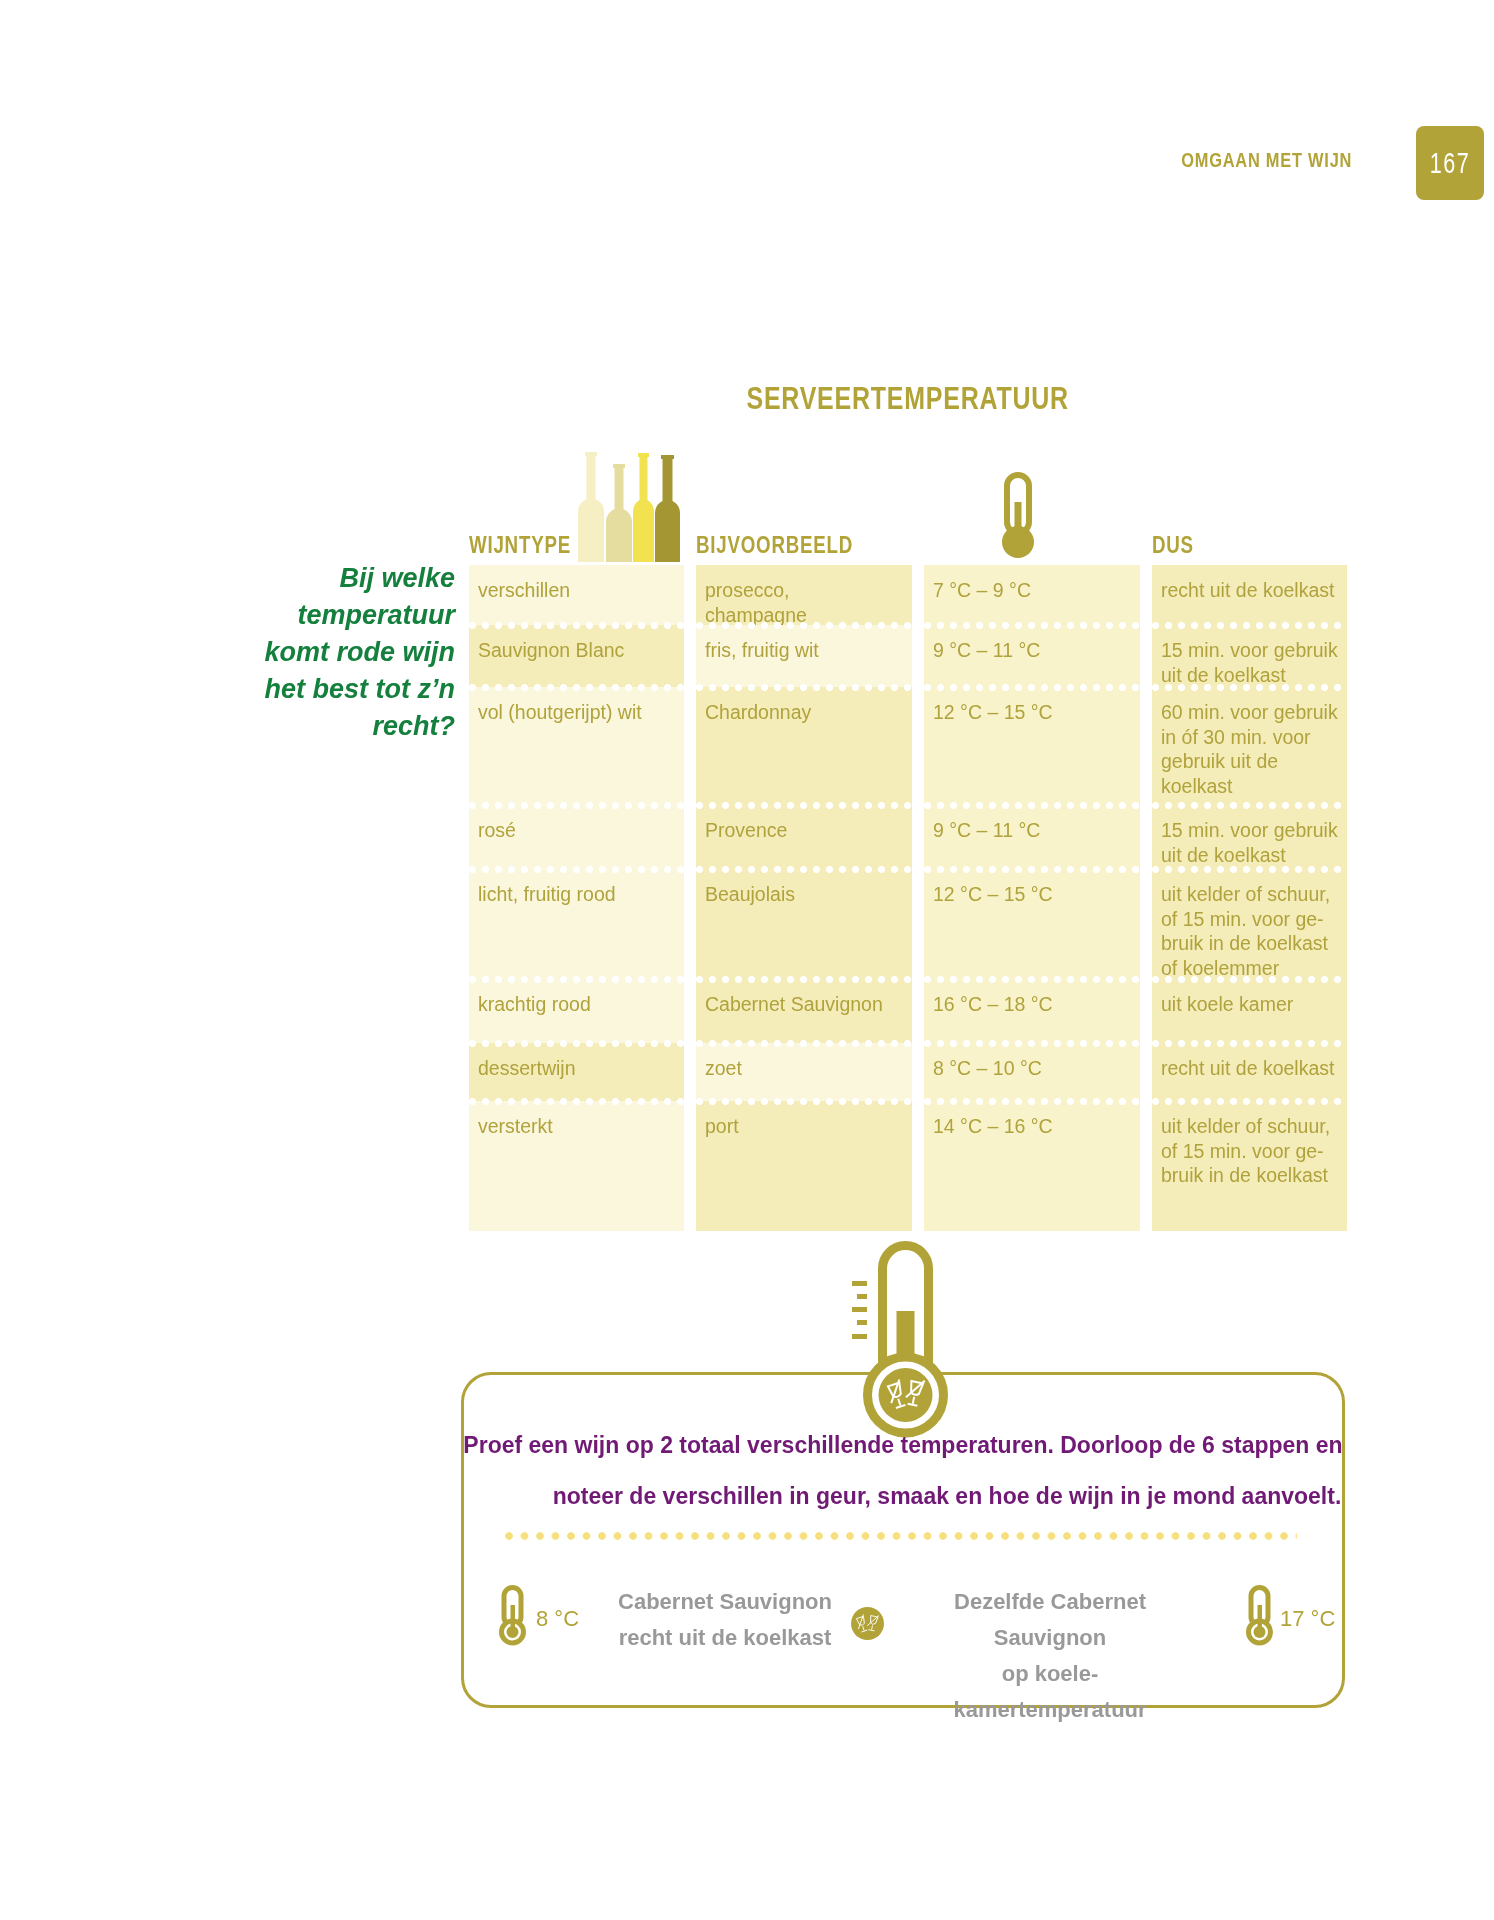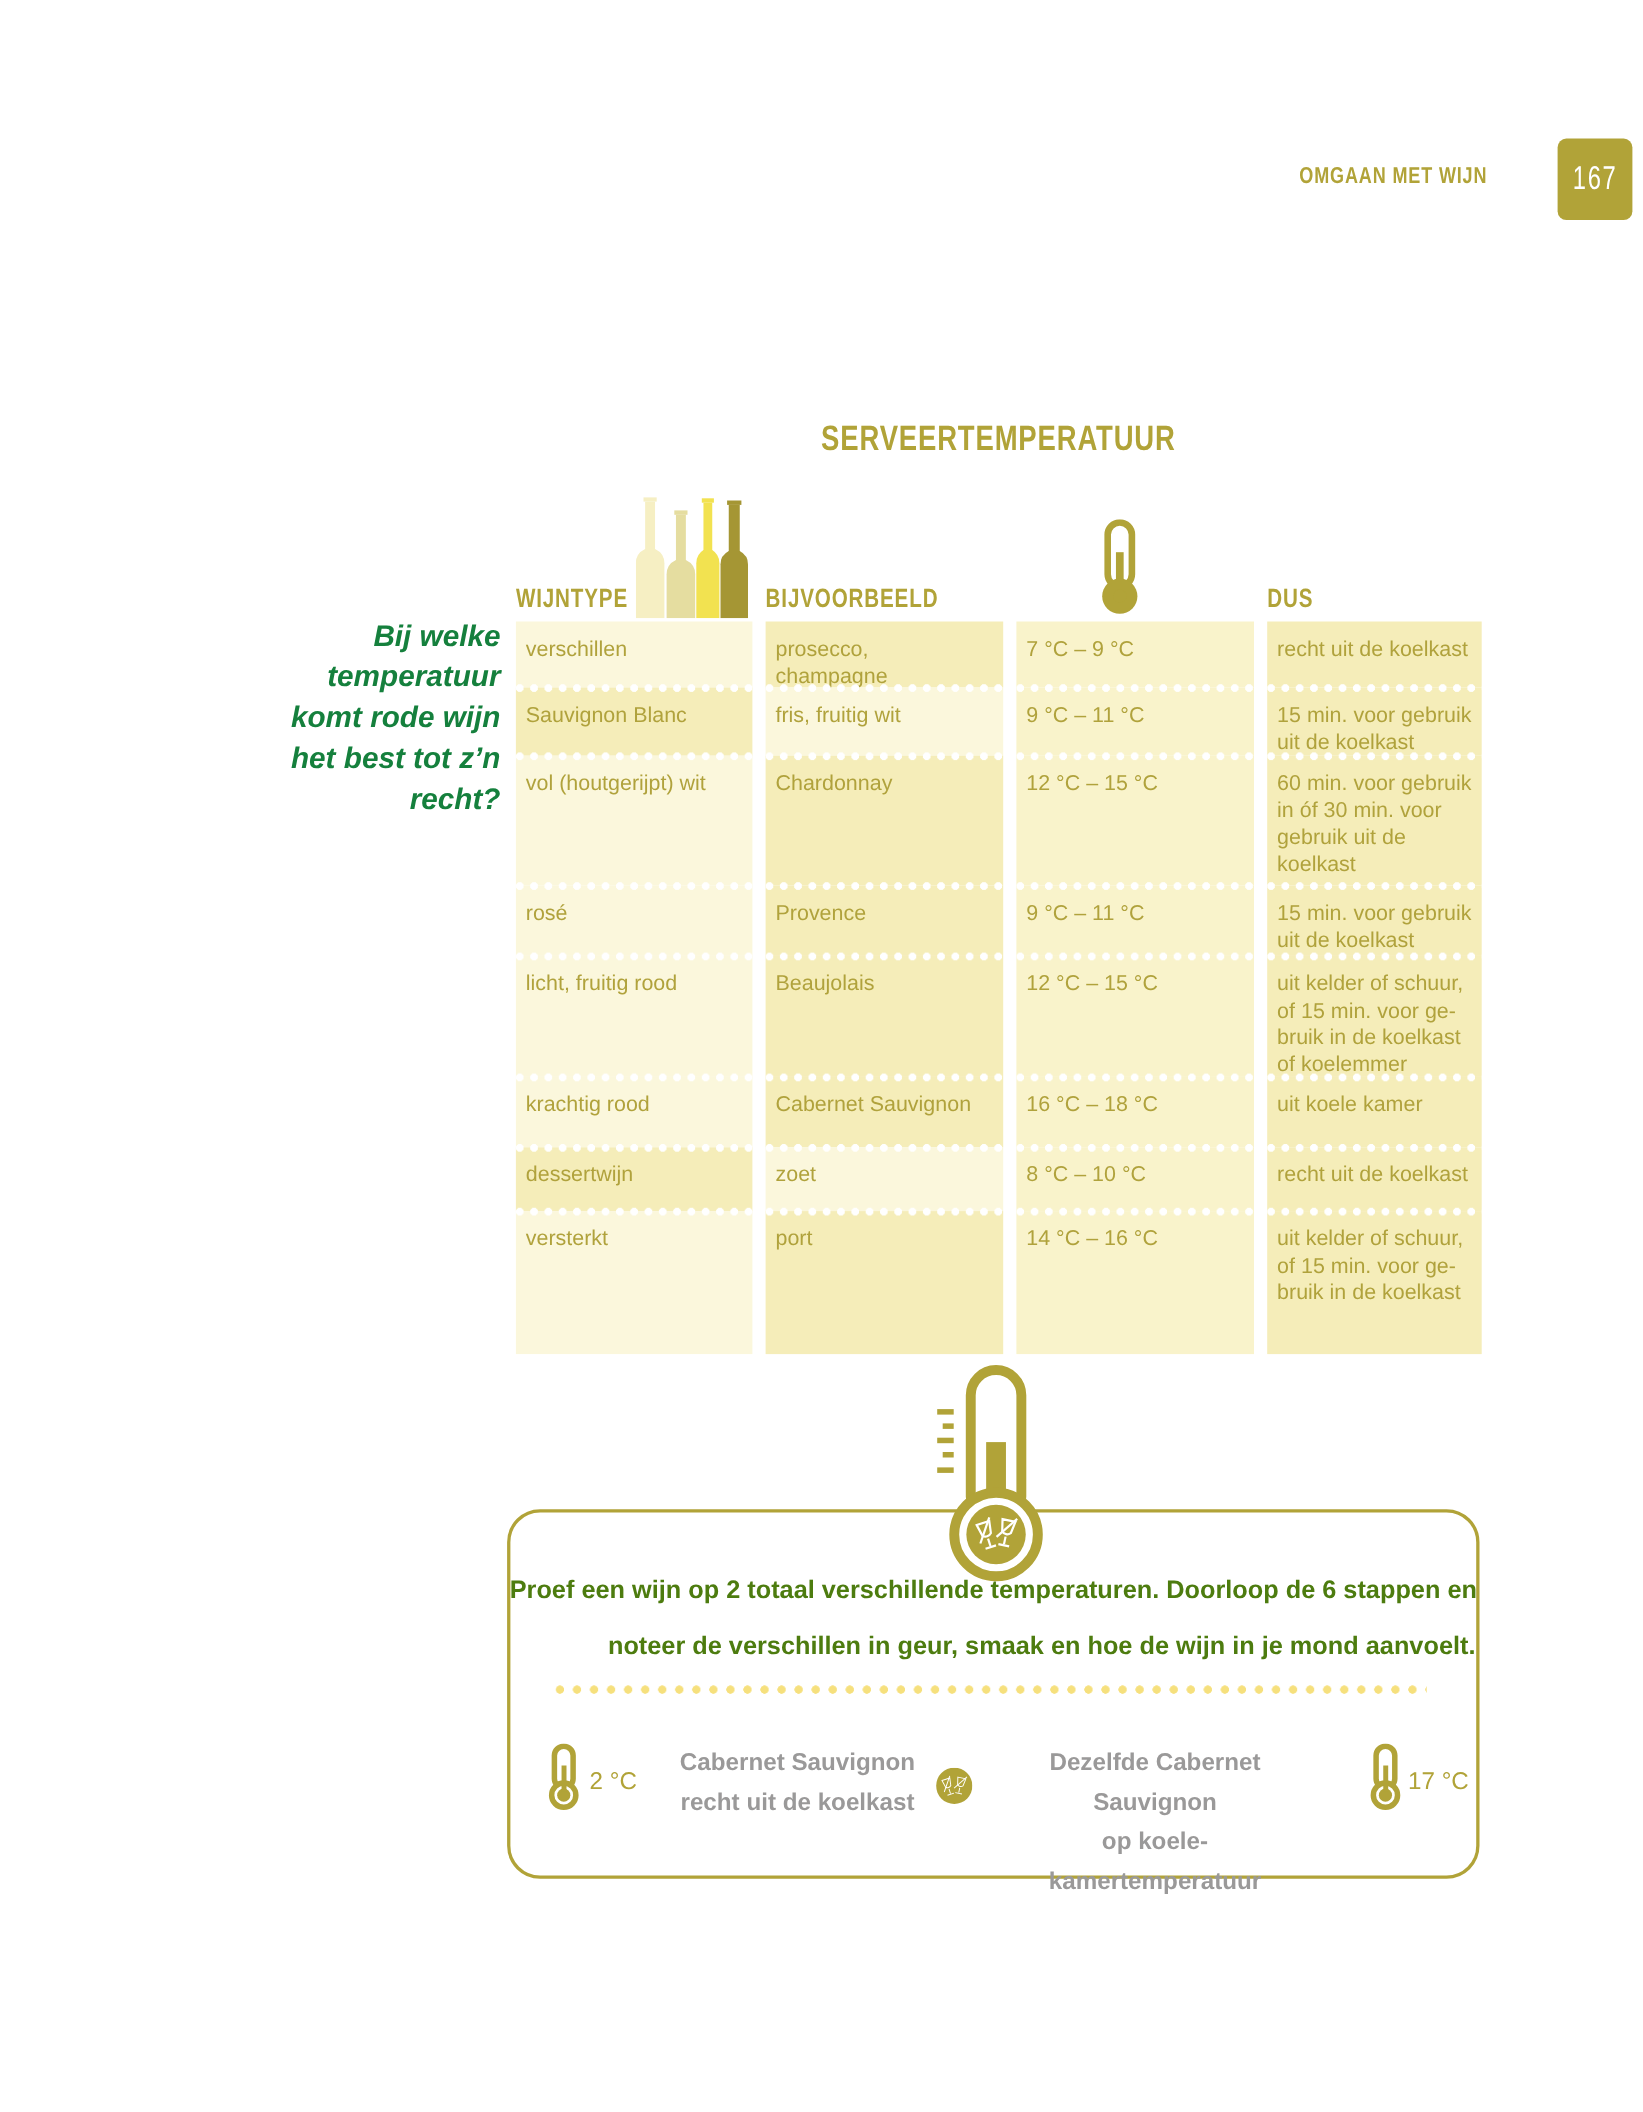--- a/index.html
+++ b/index.html
@@ -38,21 +38,21 @@
         color:#b0a23c;white-space:pre-line;}
   .cell.c1{background:#fbf7dc;} .cell.c2{background:#f5edb9;}
   .cell.c3{background:#f9f3cb;} .cell.c4{background:#f5edb9;}
   .cell.sep::before{content:"";position:absolute;left:0;right:0;top:-3px;height:7px;
         background-image:radial-gradient(circle at 3.5px 3.5px,#fff 3.3px,rgba(255,255,255,0) 3.8px);
         background-size:13px 7px;background-repeat:repeat-x;}
 
   
   .tip-box{left:461px;top:1372px;width:878px;height:330px;border:3px solid #b1a338;
            border-radius:30px;background:#fff;}
-  .tip-line{left:461px;width:884px;text-align:center;color:#4d7c0f;font-size:23px;font-weight:bold;}
+  .tip-line{left:461px;width:884px;text-align:center;color:#701a75;font-size:23px;font-weight:bold;}
   .tip-line.l1{top:1432px;} .tip-line.l2{top:1483px;margin-left:44px;}
   .tip-dots{left:505px;top:1532px;width:792px;height:8px;
         background-image:radial-gradient(circle at 4px 4px,#f6e07d 3.5px,rgba(255,255,255,0) 4px);
         background-size:15.5px 8px;background-repeat:repeat-x;}
   .pair-temp{font-size:22px;color:#b1a338;font-weight:normal;}
   .pair-text{color:#9a9999;font-size:22px;font-weight:bold;line-height:36px;text-align:center;
              white-space:pre-line;}
   .pt-left{left:600px;top:1584px;width:250px;}
   .pt-right{left:920px;top:1584px;width:260px;}
   .t8{left:536px;top:1606px;} .t17{left:1280px;top:1606px;}
@@ -195,21 +195,21 @@
   <div class="abs tip-line l1">Proef een wijn op 2 totaal verschillende temperaturen. Doorloop de 6 stappen en</div>
   <div class="abs tip-line l2">noteer de verschillen in geur, smaak en hoe de wijn in je mond aanvoelt.</div>
   <div class="abs tip-dots"></div>
 
   <svg class="abs" style="left:496px;top:1585px;" width="34" height="62" viewBox="0 0 34 62">
     <rect x="8" y="2.5" width="17" height="38" rx="8.5" fill="#fff" stroke="#b1a338" stroke-width="5"></rect>
     <circle cx="16.5" cy="47" r="11" fill="#fff" stroke="#b1a338" stroke-width="5"></circle>
     <circle cx="16.5" cy="47" r="6" fill="#b1a338"></circle>
     <rect x="14.5" y="20" width="4.5" height="24" fill="#b1a338"></rect>
   </svg>
-  <div class="abs pair-temp t8">2 °C</div>
+  <div class="abs pair-temp t8">8 °C</div>
   <div class="abs pair-text pt-left" id="pair-left">Cabernet Sauvignon
 recht uit de koelkast</div>
 
   <svg class="abs" style="left:851px;top:1607px;" width="33" height="33" viewBox="0 0 33 33">
     <circle cx="16.5" cy="16.5" r="16.5" fill="#b1a338"></circle>
     <g stroke="#fff" stroke-width="1.4" fill="none">
       <g transform="translate(11,17) rotate(-18) scale(0.62)">
         <path d="M-6,-11 L6,-11 L4,0 A5.5 5.5 0 0 1 -4,0 Z"></path>
         <line x1="0" y1="4" x2="0" y2="11"></line>
           <line x1="-5" y1="12" x2="5" y2="12"></line>

